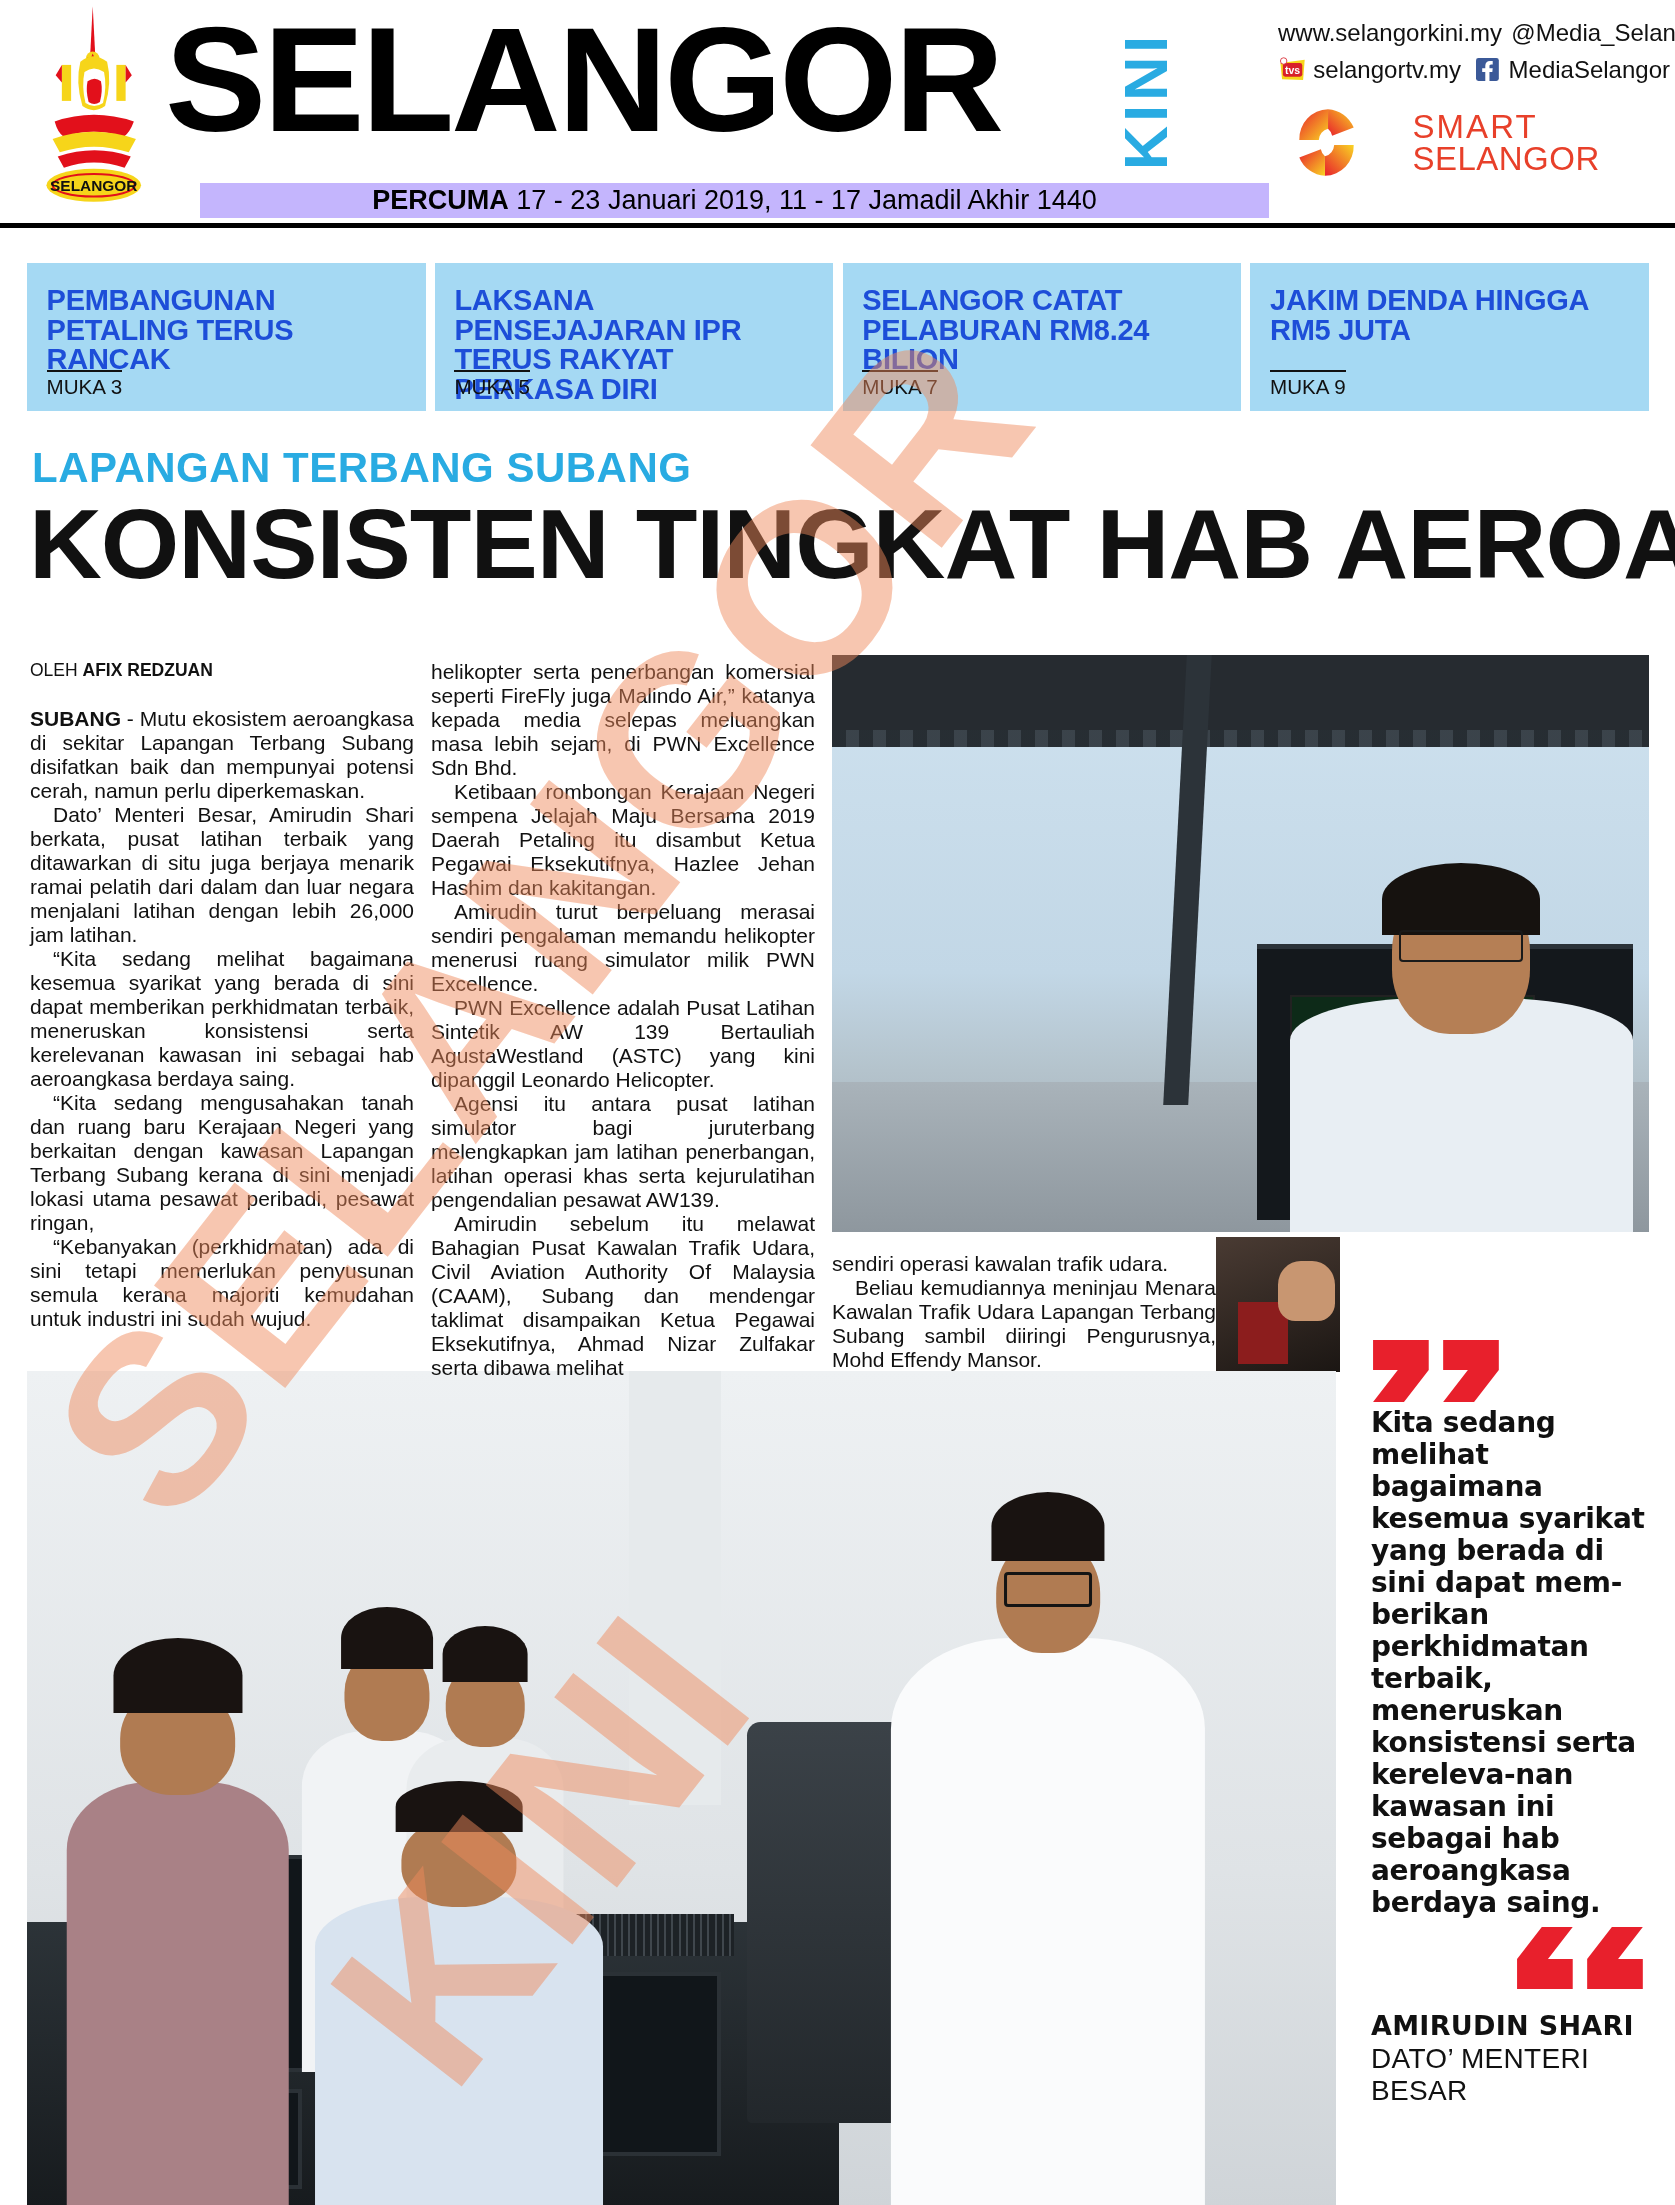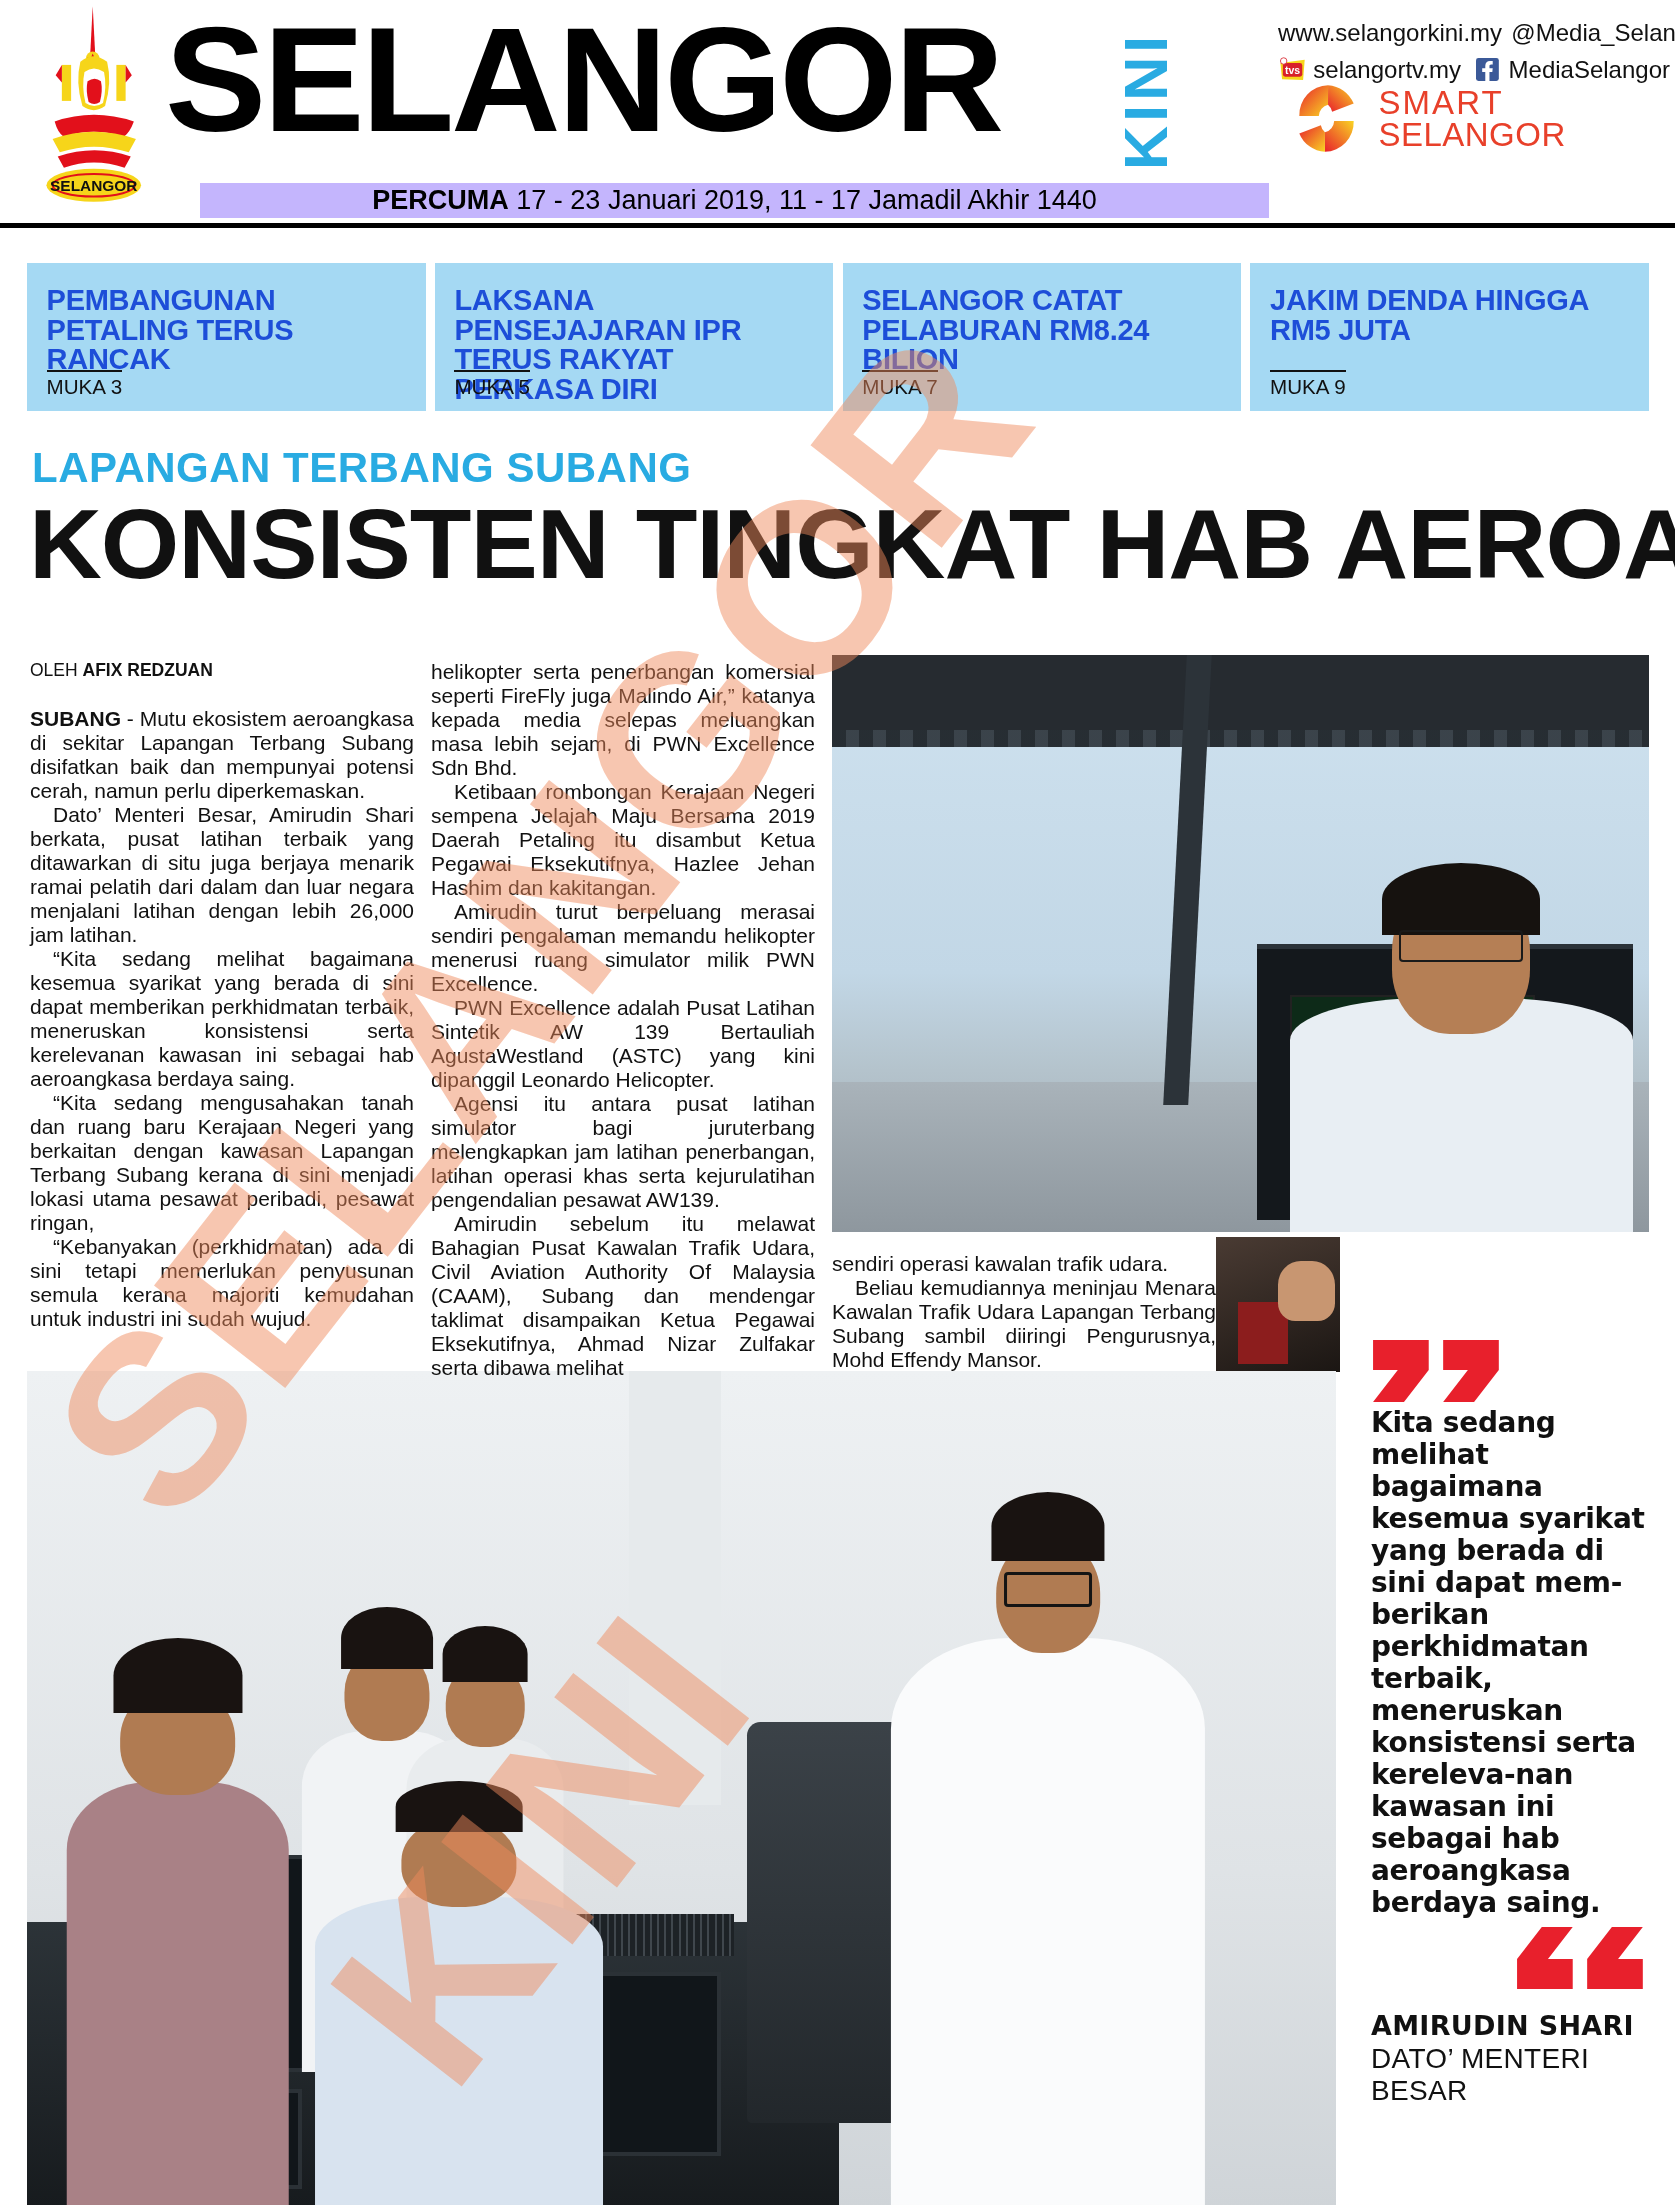--- a/index.html
+++ b/index.html
@@ -39,21 +39,21 @@
     position: absolute; left: 1278px; top: 14.4px; width: 392px;
   }
   .social-row { display: flex; align-items: center; height: 37px; font-size: 24px; color:#111;
                 font-family: "Liberation Sans Narrow","Liberation Sans",sans-serif; }
   .tw-icon { width: 33px; height: 27px; margin: 0 2.1px 0 7.2px; }
   .fb-icon { width: 29px; height: 29px; margin: 0 9.3px 0 15.5px; }
   .tvs-icon { width: 37px; height: 33px; margin-right: 6.2px; }
 
   
   .smart {
-    position: absolute; left: 1288px; top: 80px; display:flex; align-items:center;
+    position: absolute; left: 1288px; top: 104px; display:flex; align-items:center;gap:34px;
   }
   .smart-mark { width: 77px; height: 77px; }
   .smart-text {
     margin-left: 13.4px;
     font-family: "Liberation Sans Narrow","Liberation Sans",sans-serif;
     color: #e8402a; font-weight: 400; line-height: 0.96;
   }
   .smart-text .l1 { font-size: 33px; letter-spacing: 2.1px; display:block; }
   .smart-text .l2 { font-size: 33px; letter-spacing: 0.5px; display:block; }
 

